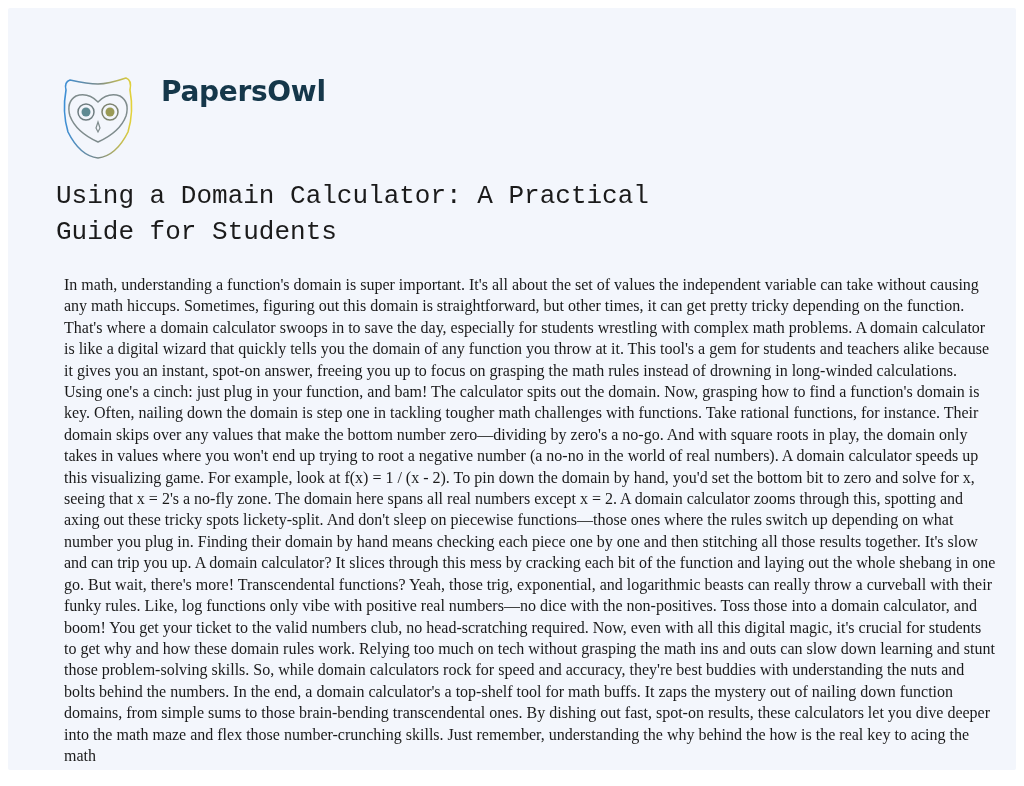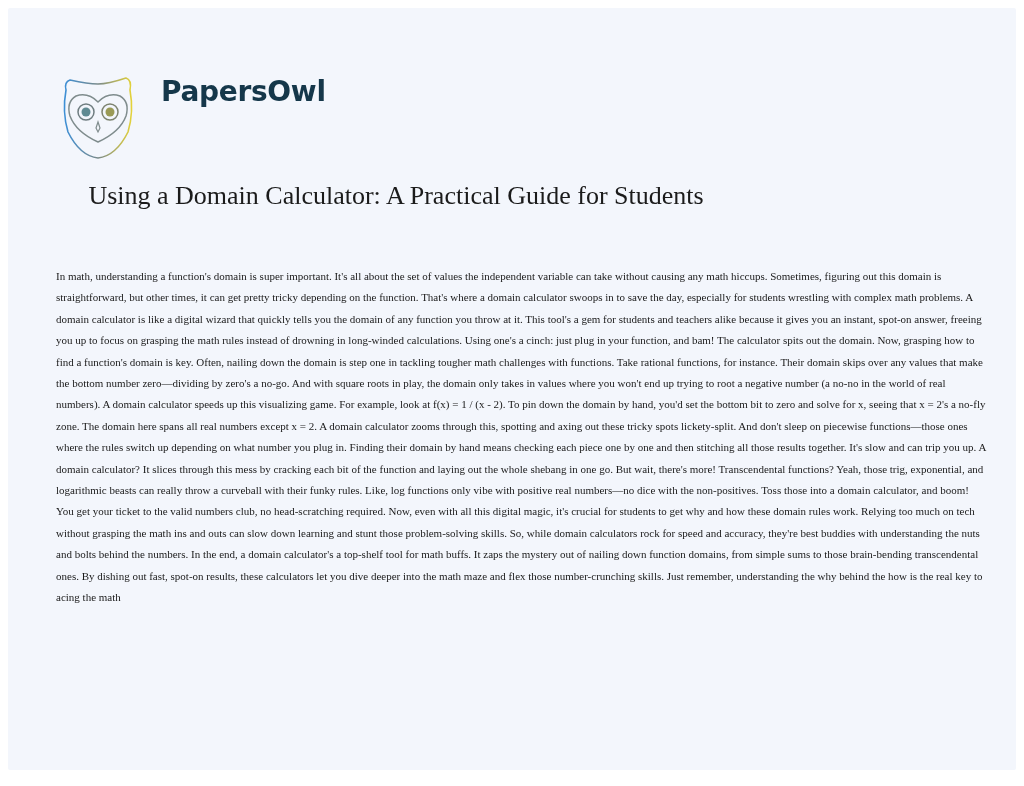--- a/index.html
+++ b/index.html
@@ -58,38 +58,37 @@
       word-break: break-all;
       width: 720px;
       text-decoration: none;
       display: block;
     }
     .title {
       position: absolute;
       left: 48px;
       top: 170px;
       width: 680px;
-      font-family: Liberation Serif, serif;
+      font-family: Liberation Mono, monospace;
       font-size: 26px;
       line-height: 36px;
       color: #1b1b1b;
       margin: 0;
       font-weight: normal;
-      text-align: center;
     }
     .body-text {
       position: absolute;
       left: 48px;
       top: 258px;
       width: 932px;
       font-family: "Liberation Serif", serif;
-      font-size: 11px;
+      font-size: 16px;
       line-height: 21.4px;
       color: #1a1a1a;
-      margin: 0;
+      margin: 8px;
       text-align: left;
     }
   </style>
 </head>
 <body>
 
 <div class="card">
   <div class="header">
     <svg class="logo" viewBox="0 0 80 90" xmlns="http://www.w3.org/2000/svg">
       <defs>

